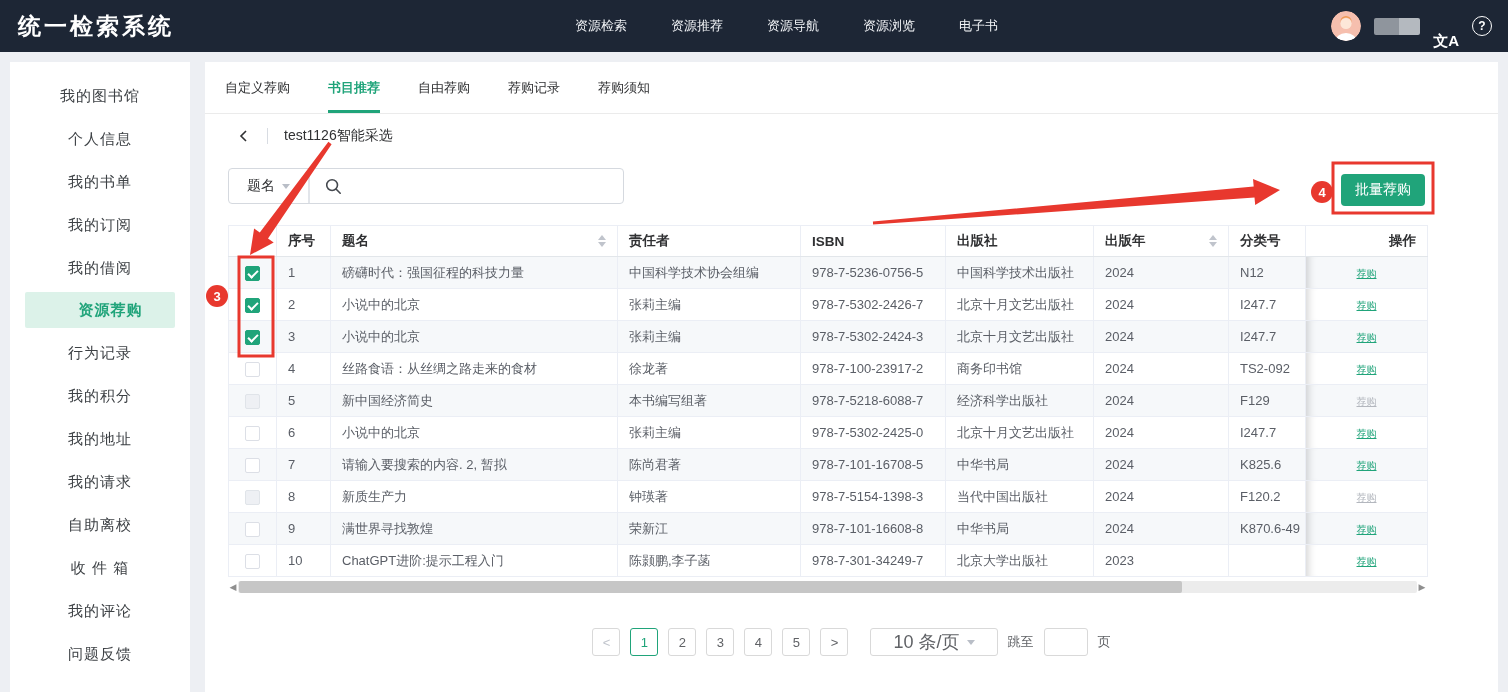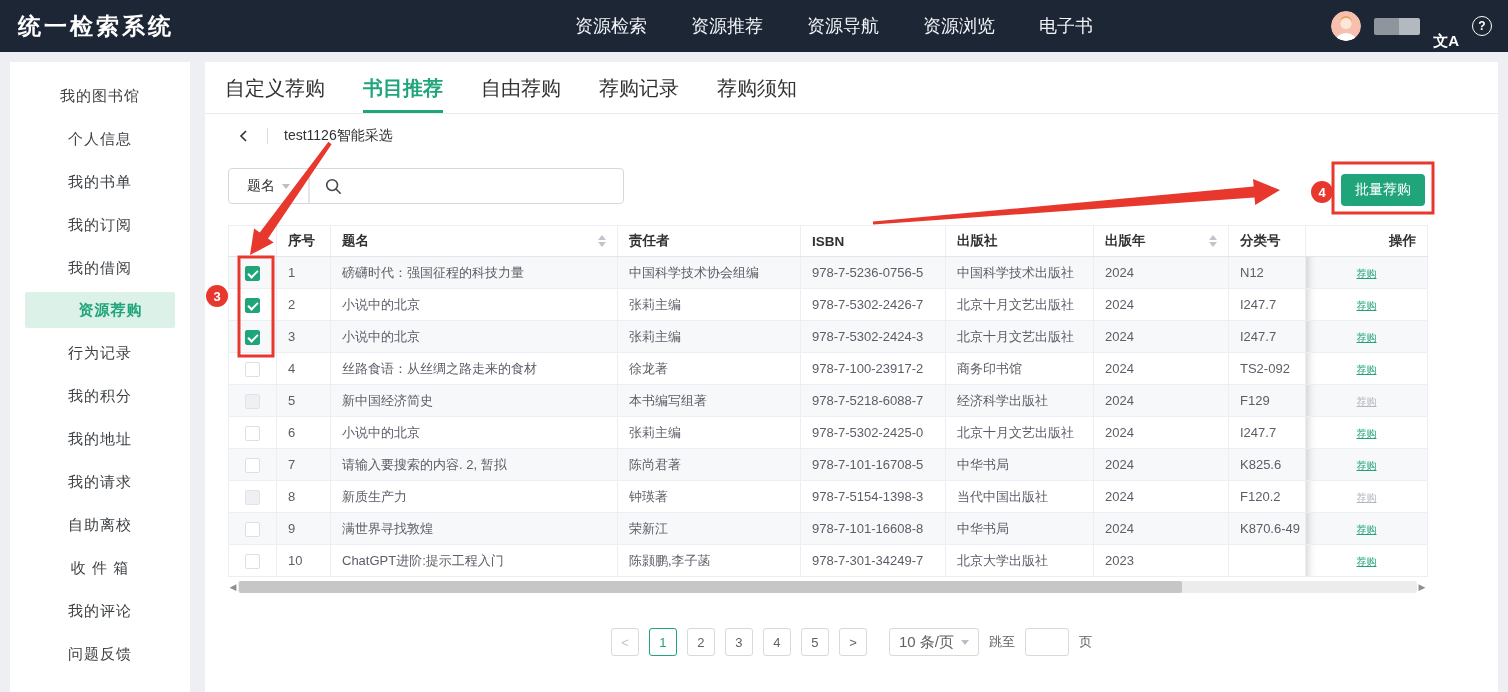--- a/index.html
+++ b/index.html
@@ -9,36 +9,36 @@
     background:#edeff3; position:relative; overflow:hidden;
     color:#303133;
   }
   
   .topbar {
     position:absolute; left:0; top:0; width:1508px; height:52px;
     background:#1d2635; display:flex; align-items:center; padding:0 18px;
   }
   .app-title { color:#fff; font-size:23px; font-weight:bold; letter-spacing:3px; }
   .topnav { position:absolute; left:575px; top:0; height:52px; display:flex; align-items:center; gap:44px; }
-  .topnav-item { color:#f2f4f7; font-size:18px; cursor:pointer; white-space:nowrap; }
+  .topnav-item { color:#f2f4f7; font-size:13px; cursor:pointer; white-space:nowrap; }
   .user-area { position:absolute; right:16px; top:0; height:52px; display:flex; align-items:center; gap:13px; }
   .avatar { width:30px; height:30px; border-radius:50%; overflow:hidden; display:block; }
   .masked-name { width:46px; height:17px; border-radius:2px;
     background:linear-gradient(90deg,#8f959d 0 55%,#b4b9bf 55%); display:block; }
   .lang-icon { color:#fff; font-size:15px; font-weight:bold; cursor:pointer;margin-top:31px; }
   .help-icon { width:20px; height:20px; border:1.6px solid #fff; border-radius:50%;
     color:#fff; font-size:12px; font-weight:bold; display:flex; align-items:center; justify-content:center; cursor:pointer; }
   
   .sidebar { position:absolute; left:10px; top:62px; width:180px; height:630px; background:#fff; padding-top:12px; }
   .side-item { height:43px; line-height:43px; text-align:center; font-size:15px; color:#3d4145; letter-spacing:1px; cursor:pointer; }
   .side-item.active { height:36px; line-height:36px; margin:3px 15px; background:#dcf2e9; color:#20a47a; font-weight:bold; border-radius:2px;padding-left:21px; }
   
   .main { position:absolute; left:205px; top:62px; width:1293px; height:630px; background:#fff; }
   .tabs { display:flex; gap:38px; padding-left:20px; height:52px; border-bottom:1px solid #ebebeb; }
-  .tab { font-size:20px; color:#303133; line-height:52px; position:relative; cursor:pointer; white-space:nowrap; }
+  .tab { font-size:13px; color:#303133; line-height:52px; position:relative; cursor:pointer; white-space:nowrap; }
   .tab.active { color:#20a47a; font-weight:bold; }
   .tab.active::after { content:""; position:absolute; left:0; right:0; bottom:0; height:3px; background:#20a47a; }
   .back-row { height:44px; display:flex; align-items:center; padding-left:32px; }
   .back-chevron { display:flex; align-items:center; cursor:pointer; }
   .v-divider { width:1px; height:16px; background:#d8dce2; margin:0 16px; }
   .list-title { font-size:14px; color:#303133; }
   
   .search-row { margin:10px 0 0 23px; height:40px; position:relative; }
   .search-group { display:inline-flex; height:36px; width:396px; border:1px solid #d5d9df; border-radius:4px; overflow:hidden; background:#fff; }
   .field-select { width:80px; display:flex; align-items:center; justify-content:center; gap:7px;
@@ -74,22 +74,22 @@
   .hscrollbar { margin:3px 0 0 23px; width:1199px; height:14px; display:flex; align-items:center; }
   .sb-arrow { color:#8f8f8f; font-size:9px; width:10px; text-align:center; cursor:pointer; }
   .sb-track { flex:1; height:12px; background:#ececec; border-radius:2px; position:relative; cursor:pointer; }
   .sb-thumb { position:absolute; left:1px; top:0; height:12px; width:80%; background:#c6c6c6; border-radius:2px; }
   
   .pagination { margin-top:34px; display:flex; justify-content:center; align-items:center; gap:10px; }
   .pg-btn { min-width:28px; height:28px; border:1px solid #d9d9d9; border-radius:3px; background:#fff;
     color:#606266; font-size:13px; display:flex; align-items:center; justify-content:center; cursor:pointer; font-family:inherit; }
   .pg-btn.active { border-color:#20a47a; color:#20a47a; }
   .pg-btn.disabled { color:#c0c4cc; cursor:default; }
-  .size-select { height:28px; border:1px solid #d9d9d9; border-radius:3px; padding:0 9px; display:flex; align-items:center; gap:7px;
-    font-size:15px; color:#606266; cursor:pointer; margin-left:12px; }
+  .size-select { height:28px; border:1px solid #d9d9d9; border-radius:3px; padding:0 22px; display:flex; align-items:center; gap:7px;
+    font-size:18px; color:#606266; cursor:pointer; margin-left:12px; }
   .sel-caret { width:0; height:0; border:4px solid transparent; border-top:5px solid #b9bec7; margin-top:4px; }
   .pg-text { font-size:13px; color:#606266; }
   .jump-input { width:44px; height:28px; border:1px solid #d9d9d9; border-radius:3px; outline:none; font-size:13px; text-align:center; }
   
   .overlay { position:absolute; left:0; top:0; width:1508px; height:692px; pointer-events:none; z-index:50; }
   .badge-text { fill:#fff; font-size:13px; font-weight:bold; text-anchor:middle; font-family:"Liberation Sans","DejaVu Sans",sans-serif; }
 </style>
 </head>
 <body>
 

